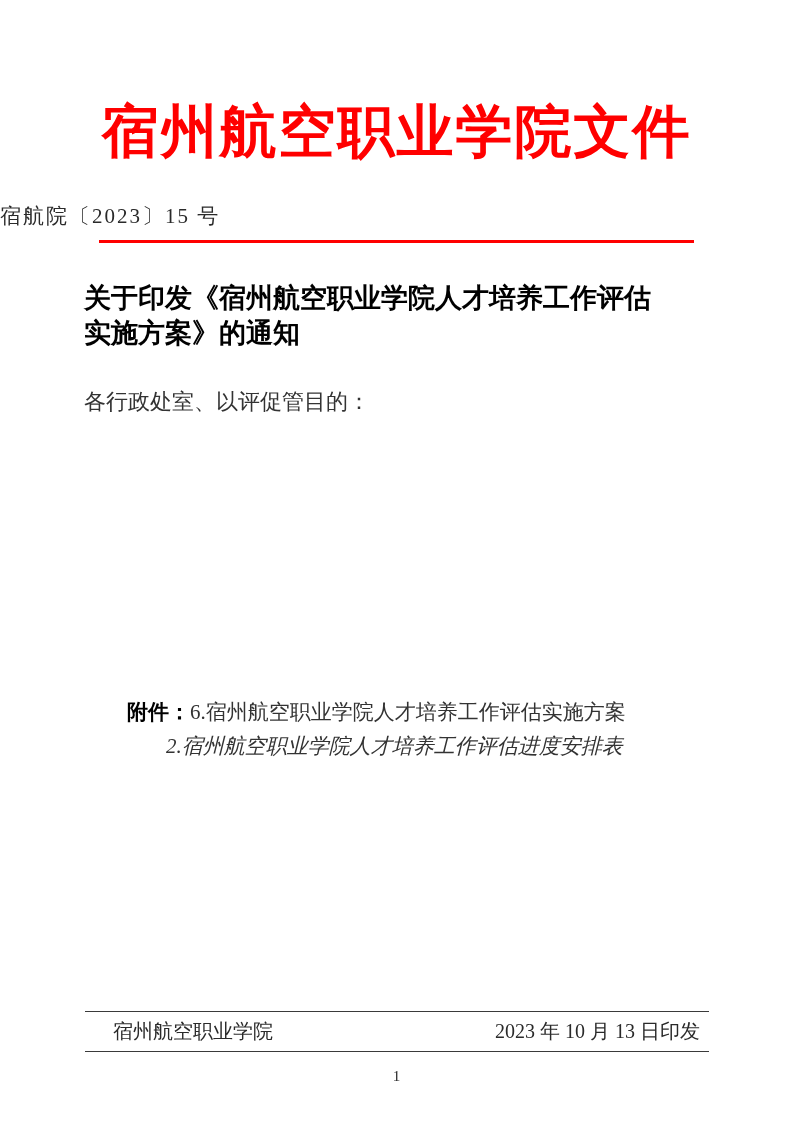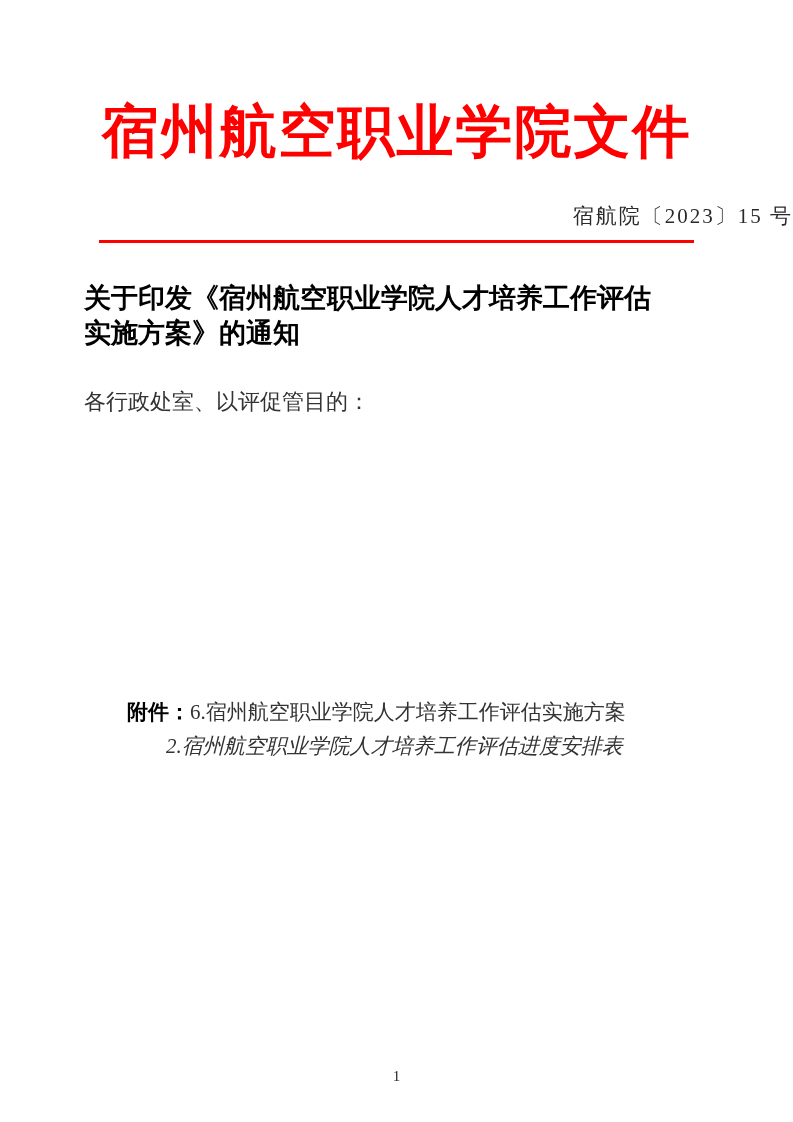--- a/index.html
+++ b/index.html
@@ -28,21 +28,21 @@
     font-weight: bold;
     letter-spacing: 2px;
     white-space: nowrap;
     font-family: "Liberation Serif", "DejaVu Serif", serif;
   }
   .doc-number {
     position: absolute;
     top: 202px;
     left: 0;
     width: 100%;
-    text-align: right;
+    text-align: left;
     font-size: 21px;
     letter-spacing: 2px;
     color: #2a2a2a;
   }
   .red-rule {
     position: absolute;
     top: 240px;
     left: 99px;
     width: 595px;
     height: 3px;
@@ -134,16 +134,20 @@
     <p>各行政处室、以评促管目的：</p>
   </div>
 
   <div class="attachments">
     <div>
       <span class="att-label">附件：</span><span>6.宿州航空职业学院人才培养工作评估实施方案</span>
     </div>
     <div class="att-line2">2.宿州航空职业学院人才培养工作评估进度安排表</div>
   </div>
 
+  <div class="footer-box">
+    <span>宿州航空职业学院</span>
+    <span>2023 年 10 月 13 日印发</span>
+  </div>
 
   <div class="page-num">1</div>
 
 </div>
 
 </body></html>

